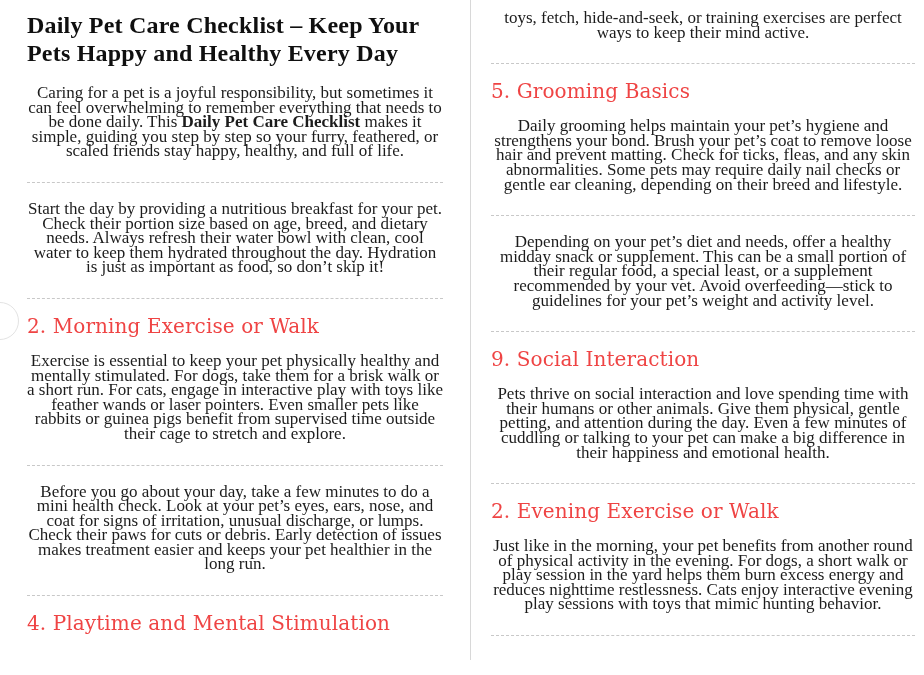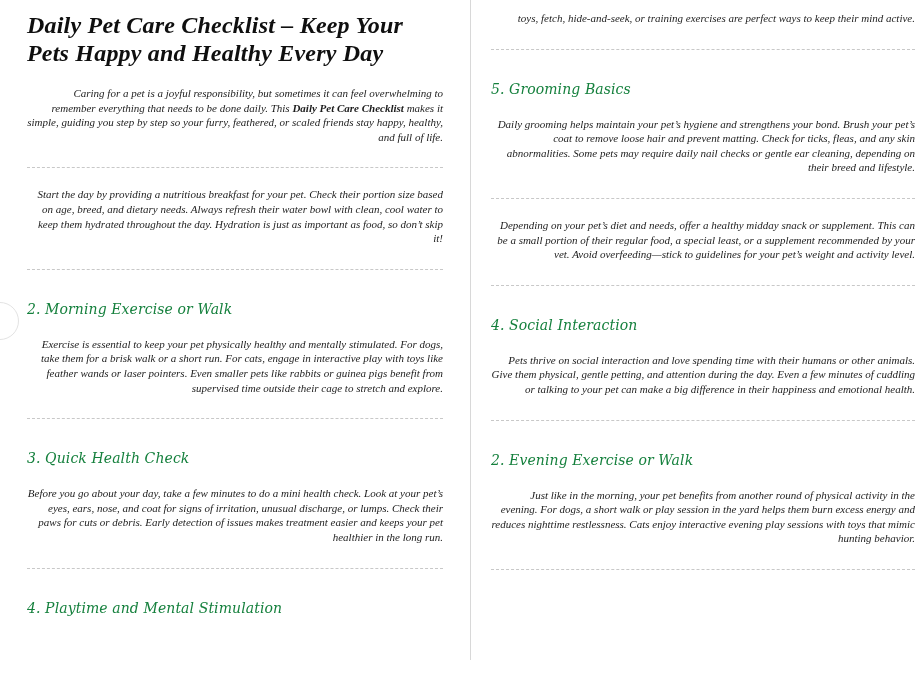--- a/index.html
+++ b/index.html
@@ -12,21 +12,20 @@
     height: 675px;
     position: relative;
     overflow: hidden;
     font-family: "Liberation Serif", serif;
     color: #1c1c1c;
   }
   .doc {
     position: relative;
     width: 924px;
     height: 644px;
-    font-style: italic;
   }
   .column {
     position: absolute;
     top: 0;
   }
   .col-left  { left: 27px;  width: 416px; }
   .col-right { left: 491px; width: 424px; }
   .col-divider {
     position: absolute;
     left: 470px;
@@ -39,41 +38,41 @@
     margin: 12px 0 0 0;
     font-family: "Liberation Serif", serif;
     font-weight: bold;
     font-size: 24px;
     line-height: 27.5px;
     color: #0f0f0f;
     letter-spacing: 0.2px;
   }
   p.body-text {
     margin: 19px 0 0 0;
-    font-size: 11px;
+    font-size: 17px;
     line-height: 14.6px;
     color: #1c1c1c;
-    text-align: right;
+    text-align: center;
   }
   p.intro { margin-top: 19px; }
   p.first-right { margin-top: 11px; }
   .bold-inline { font-weight: bold; }
   hr.rule {
     border: none;
     border-top: 1px dashed #c8c8c8;
     margin: 23px 0 0 0;
     height: 0;
   }
   h2.sec-heading {
-    margin: 30px 0 0 0;
+    margin: 18px 0 0 0;
     font-family: "DejaVu Serif", serif;
     font-weight: normal;
-    font-size: 14px;
+    font-size: 20px;
     line-height: 18px;
-    color: #15803d;
+    color: #ef4444;
     letter-spacing: 0.1px;
   }
   .edge-circle {
     position: absolute;
     left: -19px;
     top: 302px;
     width: 36px;
     height: 36px;
     border: 1px solid #e3e3e3;
     border-radius: 50%;
@@ -97,21 +96,20 @@
 
     <p class="body-text">Start the day by providing a nutritious breakfast for your pet. Check their portion size based on age, breed, and dietary needs. Always refresh their water bowl with clean, cool water to keep them hydrated throughout the day. Hydration is just as important as food, so don’t skip it!</p>
 
     <hr class="rule">
 
     <h2 class="sec-heading">2. Morning Exercise or Walk</h2>
     <p class="body-text">Exercise is essential to keep your pet physically healthy and mentally stimulated. For dogs, take them for a brisk walk or a short run. For cats, engage in interactive play with toys like feather wands or laser pointers. Even smaller pets like rabbits or guinea pigs benefit from supervised time outside their cage to stretch and explore.</p>
 
     <hr class="rule">
 
-    <h2 class="sec-heading">3. Quick Health Check</h2>
     <p class="body-text">Before you go about your day, take a few minutes to do a mini health check. Look at your pet’s eyes, ears, nose, and coat for signs of irritation, unusual discharge, or lumps. Check their paws for cuts or debris. Early detection of issues makes treatment easier and keeps your pet healthier in the long run.</p>
 
     <hr class="rule">
 
     <h2 class="sec-heading">4. Playtime and Mental Stimulation</h2>
 
   </div>
 
   <div class="col-divider"></div>
 
@@ -123,21 +121,21 @@
 
     <h2 class="sec-heading">5. Grooming Basics</h2>
     <p class="body-text">Daily grooming helps maintain your pet’s hygiene and strengthens your bond. Brush your pet’s coat to remove loose hair and prevent matting. Check for ticks, fleas, and any skin abnormalities. Some pets may require daily nail checks or gentle ear cleaning, depending on their breed and lifestyle.</p>
 
     <hr class="rule">
 
     <p class="body-text">Depending on your pet’s diet and needs, offer a healthy midday snack or supplement. This can be a small portion of their regular food, a special least, or a supplement recommended by your vet. Avoid overfeeding—stick to guidelines for your pet’s weight and activity level.</p>
 
     <hr class="rule">
 
-    <h2 class="sec-heading">4. Social Interaction</h2>
+    <h2 class="sec-heading">9. Social Interaction</h2>
     <p class="body-text">Pets thrive on social interaction and love spending time with their humans or other animals. Give them physical, gentle petting, and attention during the day. Even a few minutes of cuddling or talking to your pet can make a big difference in their happiness and emotional health.</p>
 
     <hr class="rule">
 
     <h2 class="sec-heading">2. Evening Exercise or Walk</h2>
     <p class="body-text">Just like in the morning, your pet benefits from another round of physical activity in the evening. For dogs, a short walk or play session in the yard helps them burn excess energy and reduces nighttime restlessness. Cats enjoy interactive evening play sessions with toys that mimic hunting behavior.</p>
 
     <hr class="rule">
 
   </div>

